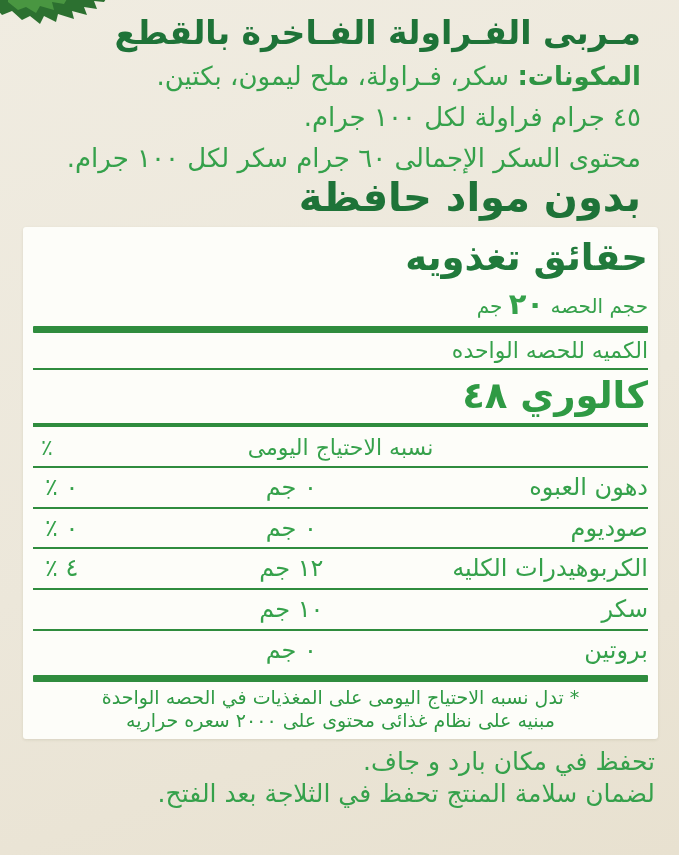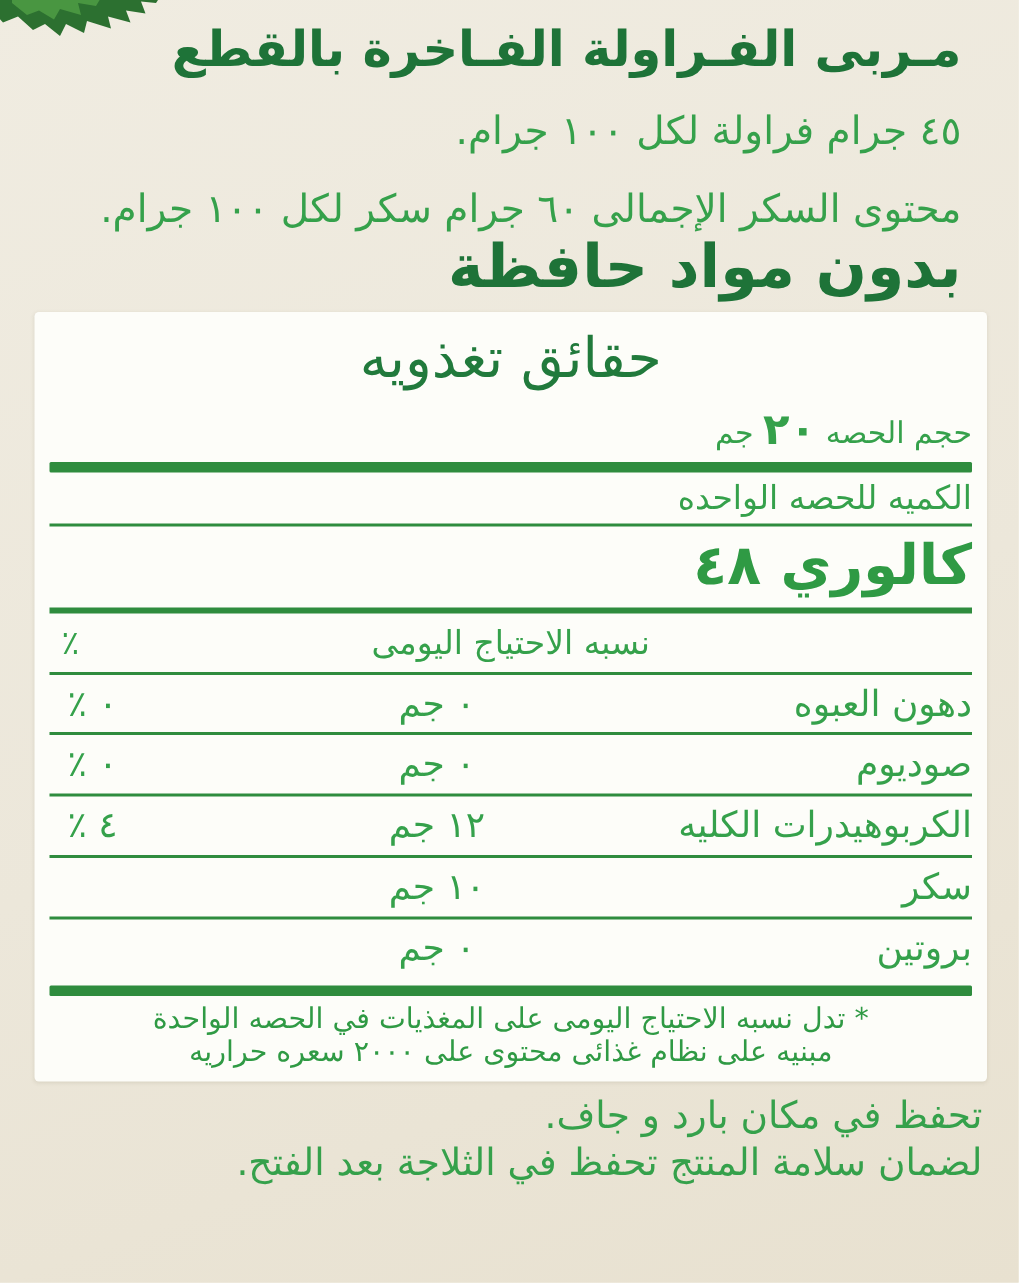--- a/index.html
+++ b/index.html
@@ -38,21 +38,21 @@
     letter-spacing:-0.5px;
     padding-left:28px;
   }
   .ingredients{
     margin-top:9px;
     font-size:26px;line-height:1.2;
     color:var(--green);
   }
   .ingredients .ing-label{color:#2e9443;font-weight:bold;}
   .fact-line{
-    margin-top:21px;
+    margin-top:10px;
     font-size:26px;line-height:1.2;
     color:var(--green);
   }
   .claim-main{
     font-size:40px;font-weight:bold;line-height:1.1;
     color:var(--dark-green);
   }
   .claim-sub{
     margin-top:2px;
     font-size:27px;font-weight:bold;line-height:1.15;
@@ -62,23 +62,22 @@
   .nfbox{
     margin:8px 21px 0 23px;
     width:635px;
     background:var(--box-bg);
     border-radius:3px;
     box-shadow:0 1px 3px rgba(80,70,40,0.12);
     padding:8px 10px 8px 10px;
     color:var(--green);
   }
   .nf-title{
-    text-align:center;
     color:#217a3c;
-    font-size:37px;font-weight:normal;
+    font-size:37px;font-weight:bold;
     line-height:1.25;
   }
   .serving{
     text-align:right;
     padding-left:6px;
     line-height:1.25;
     margin-top:4px;
   }
   .serving .small{font-size:20px;}
   .serving .big{font-size:29px;font-weight:bold;position:relative;top:1px;}
@@ -128,20 +127,23 @@
 
 <div class="label">
 
   <svg class="leaf" viewBox="0 0 128 36" aria-hidden="true">
     <path fill="#2c7030" d="M-6,-10 L112,-10 L104,2 L94,1 L97,9 L84,7 L87,15 L72,11 L74,19 L58,14 L56,22 L44,16 L40,24 L30,16 L22,20 L12,11 L2,15 L-6,6 Z"></path>
     <path fill="#4f9c44" d="M8,-6 L70,-6 L64,4 L52,2 L54,10 L40,6 L36,13 L26,7 L18,10 L8,2 Z" opacity="0.85"></path>
   </svg>
 
   <div class="header">
     <div class="product-title">مـربى الفـراولة الفـاخرة بالقطع</div>
+    <div class="ingredients">
+      <span class="ing-label">المكونات:</span><span> سكر، فـراولة، ملح ليمون، بكتين.</span>
+    </div>
     <div class="fact-line">٤٥ جرام فراولة لكل ١٠٠ جرام.</div>
     <div class="fact-line">محتوى السكر الإجمالى ٦٠ جرام سكر لكل ١٠٠ جرام.</div>
     <div class="claim-main">بدون مواد حافظة</div>
   </div>
 
   <div class="nfbox">
     <div class="nf-title">حقائق تغذويه</div>
 
     <div class="serving">
       <span class="serving-row">

